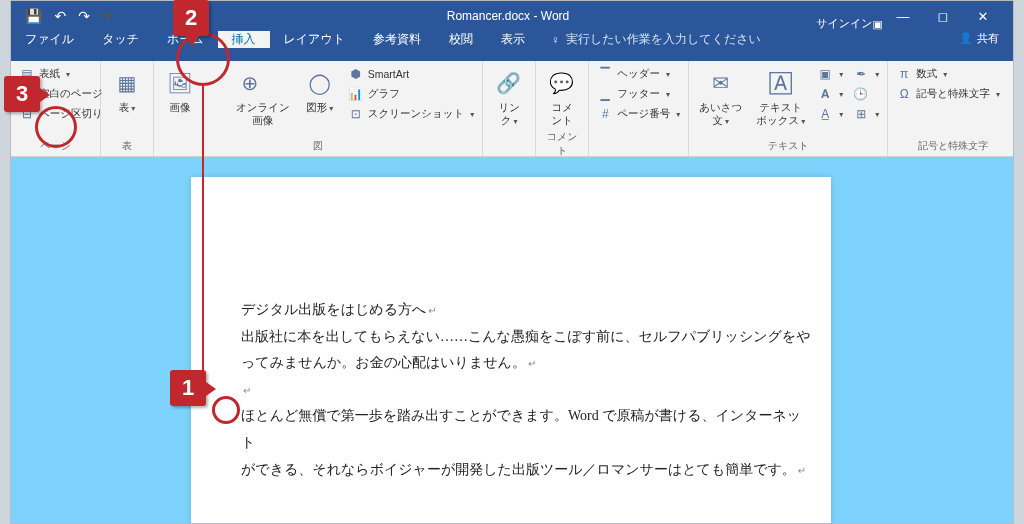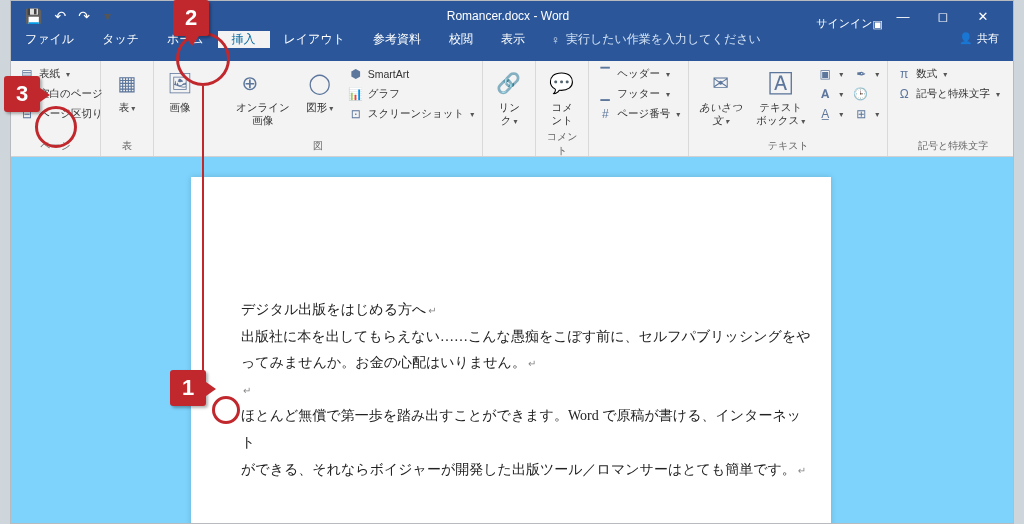--- a/index.html
+++ b/index.html
@@ -385,21 +385,21 @@
               <span class="drop">▾</span>
             </div>
         </div>
       </div>
     </div>
 
     <div class="group">
       <div class="group-body">
         <div class="btn-col">
           <div class="icon-lg">✉</div>
-          <div class="lbl" style="white-space:pre;font-style:italic;"><span>あいさつ
+          <div class="lbl" style="white-space:pre;"><span>あいさつ
 文</span><span class="drop">▾</span></div>
         </div>
         <div class="btn-col">
           <div class="icon-lg">🄰</div>
           <div class="lbl" style="white-space:pre;"><span>テキスト
 ボックス</span><span class="drop">▾</span></div>
         </div>
         <div class="mini-stack">
           <div class="mini-item">
               <span class="mi-icon">▣</span>

